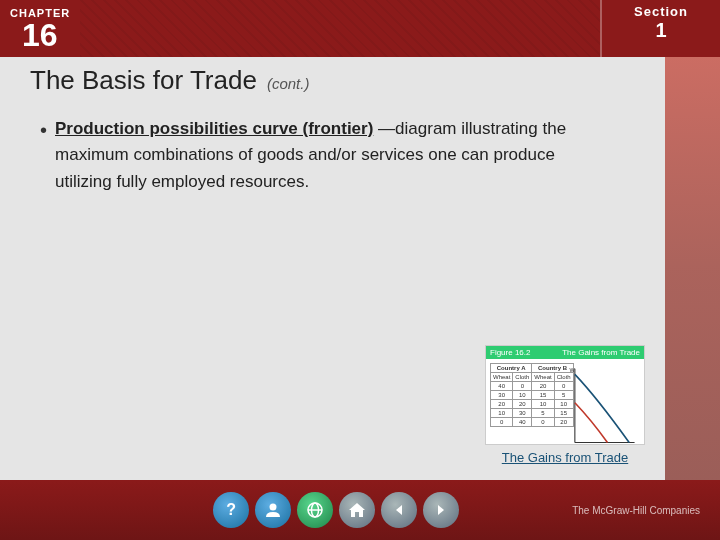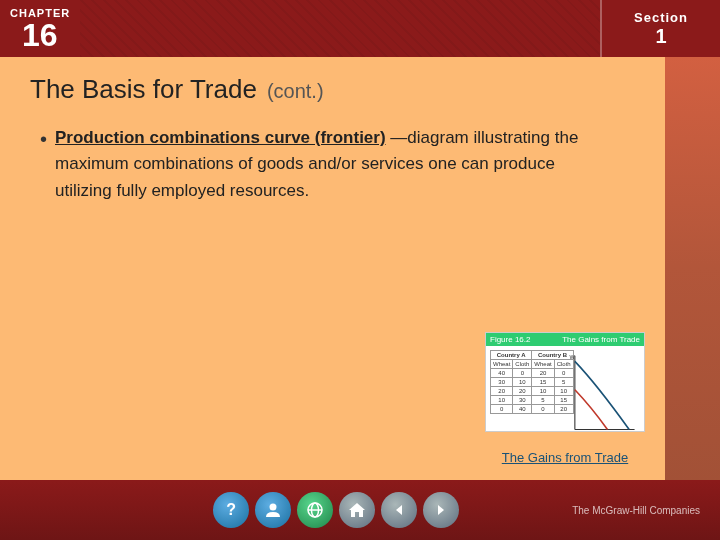--- a/index.html
+++ b/index.html
@@ -59,21 +59,21 @@
         transparent 8px
       );
     }
 
     .section-badge {
       background: #8B1A1A;
       color: #fff;
       display: flex;
       flex-direction: column;
       align-items: center;
-      justify-content: center;
+      justify-content: flex-start;
       padding: 4px 20px;
       min-width: 120px;
       border-left: 2px solid rgba(255,255,255,0.3);
     }
 
     .section-label {
       font-size: 13px;
       font-weight: bold;
       color: #fff;
       letter-spacing: 1px;
@@ -83,22 +83,22 @@
       font-size: 20px;
       font-weight: bold;
       color: #fff;
     }
 
     
     .main-content {
       position: relative;
       height: calc(540px - 57px - 60px);
       
-      background: #fdba74;
-      padding: 17px 30px 10px 30px;
+      background: #e5e5e5;
+      padding: 8px 30px 10px 30px;
       overflow: hidden;
     }
 
     
     .right-deco {
       position: absolute;
       right: 0;
       top: 0;
       width: 55px;
       height: 100%;
@@ -115,22 +115,23 @@
       align-items: baseline;
       gap: 10px;
     }
 
     .page-title-main {
       font-size: 26px;
       color: #222;
     }
 
     .page-title-cont {
-      font-size: 20px;
+      font-size: 15px;
       color: #555;
+      font-style: italic;
     }
 
     .bullet-section {
       margin-left: 10px;
     }
 
     .bullet-item {
       display: flex;
       align-items: flex-start;
       gap: 8px;
@@ -163,21 +164,21 @@
       right: 65px;
       width: 180px;
       text-align: center;
     }
 
     .figure-thumbnail {
       width: 160px;
       height: 100px;
       background: #e8e8e8;
       border: 1px solid #ccc;
-      margin: 0 auto 18px auto;
+      margin: 0 auto 5px auto;
       display: flex;
       flex-direction: column;
       overflow: hidden;
       position: relative;
     }
 
     .fig-header {
       background: #2ecc71;
       color: #fff;
       font-size: 8px;
@@ -314,21 +315,21 @@
 
   <div class="page-title">
     <span class="page-title-main">The Basis for Trade</span>
     <span class="page-title-cont">(cont.)</span>
   </div>
 
   <div class="bullet-section">
     <div class="bullet-item">
       <span class="bullet-dot">•</span>
       <div class="bullet-text">
-        <span class="bullet-term">Production combinations curve (frontier)</span>
+        <span class="bullet-term">Production possibilities curve (frontier)</span>
         <span>—diagram illustrating the maximum combinations of goods and/or services one can produce utilizing fully employed resources.</span>
       </div>
     </div>
   </div>
 
   <div class="figure-area">
     <div class="figure-thumbnail">
       <div class="fig-header">
         <span>Figure 16.2</span>
         <span>The Gains from Trade</span>

